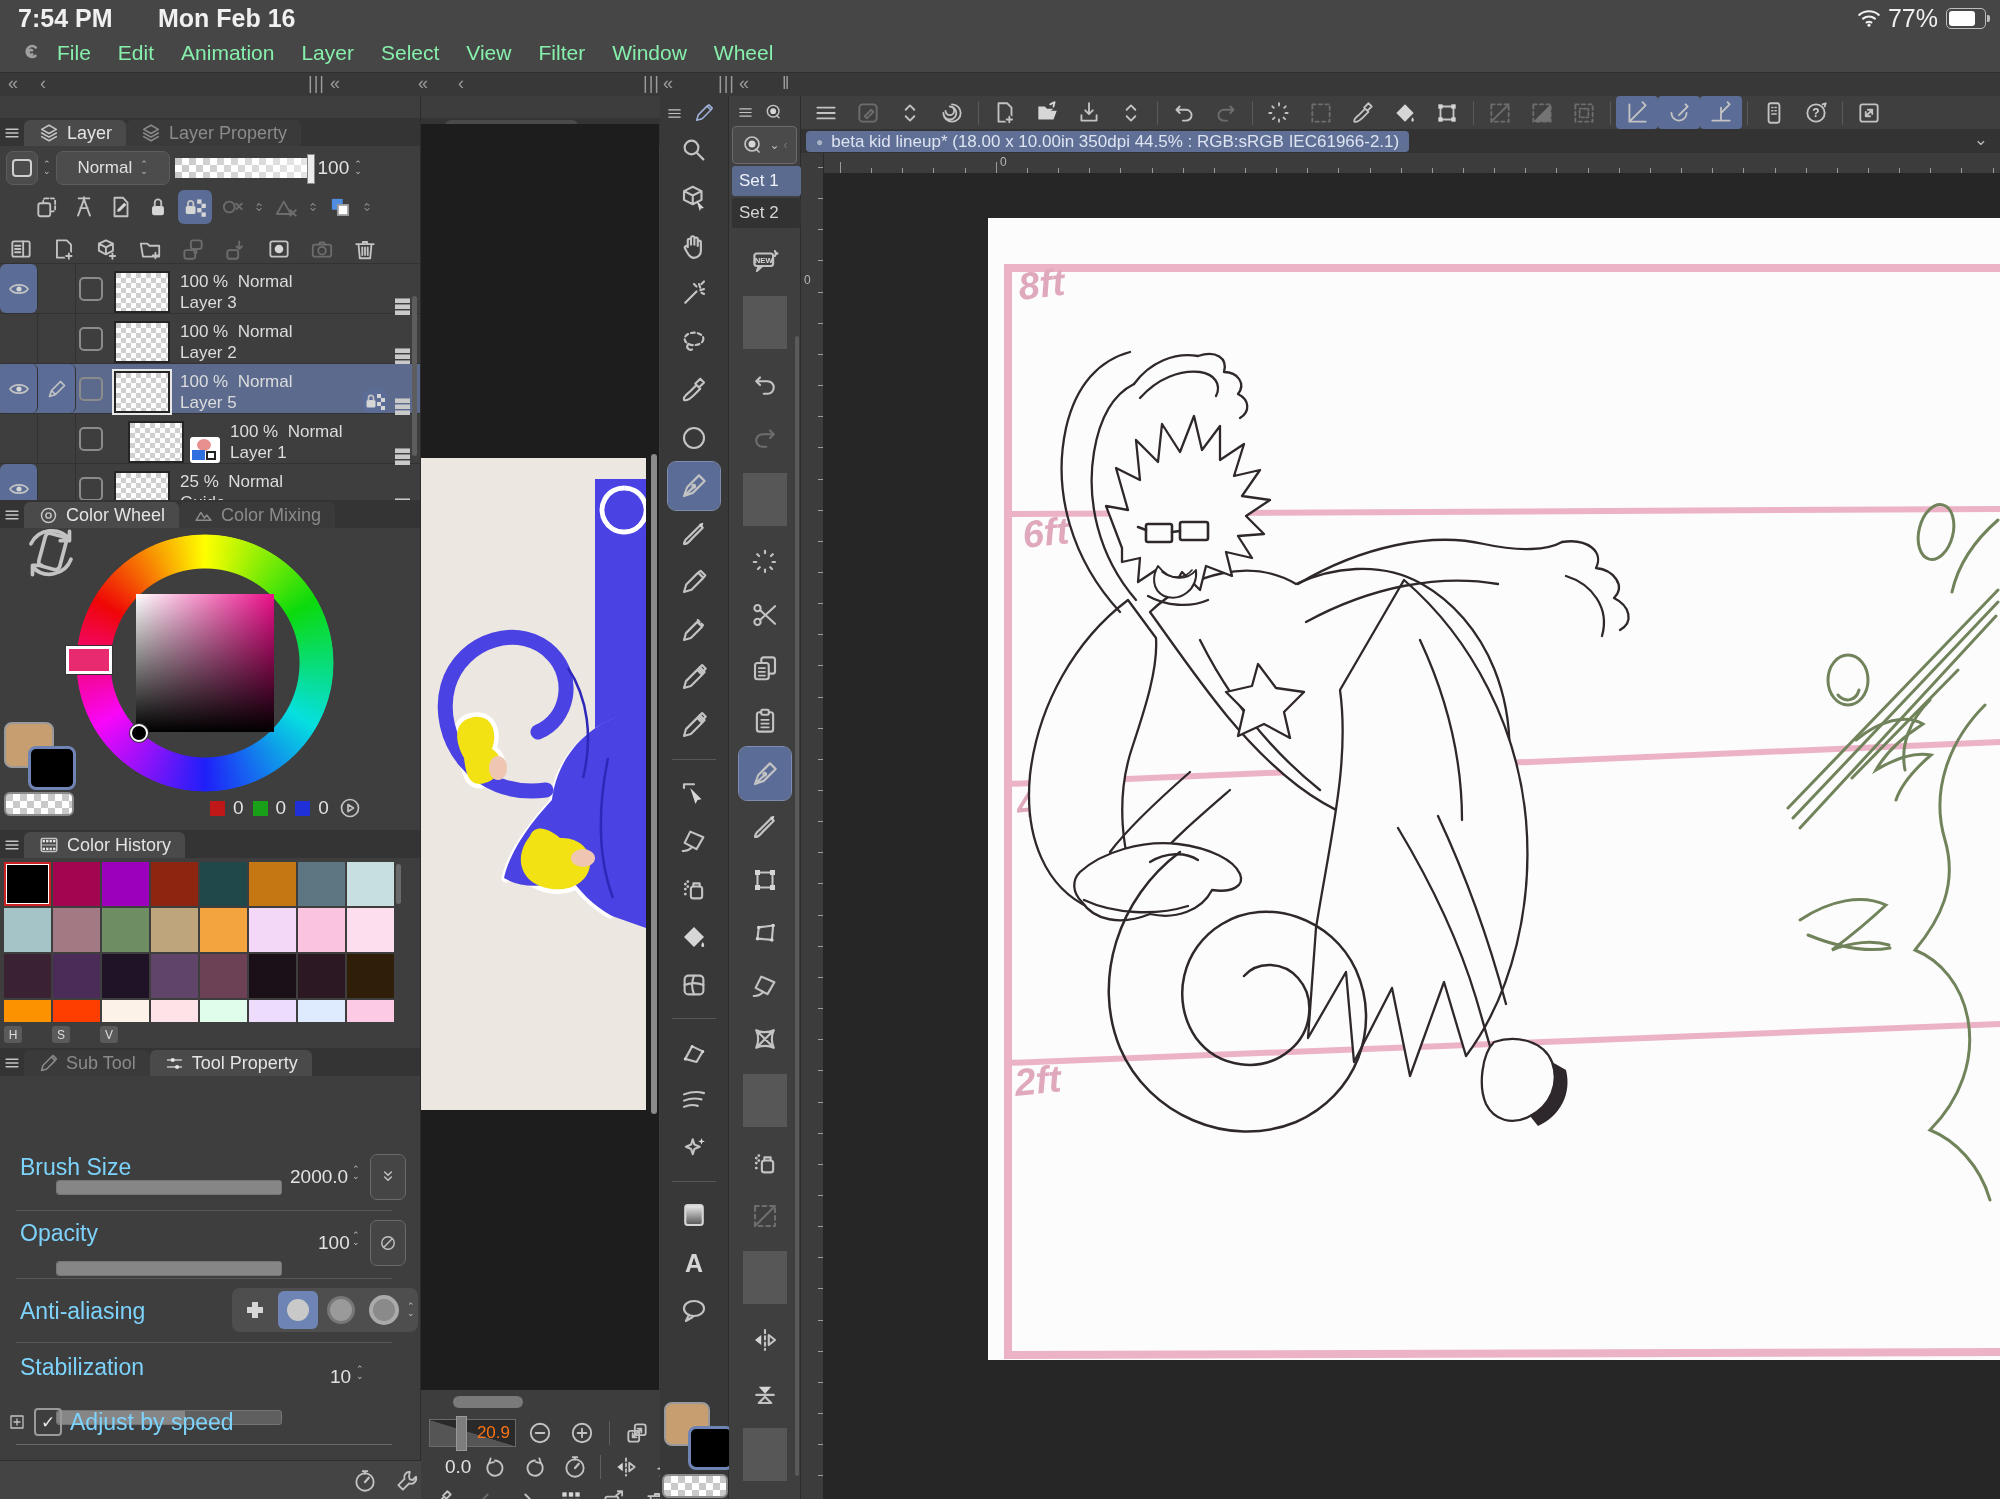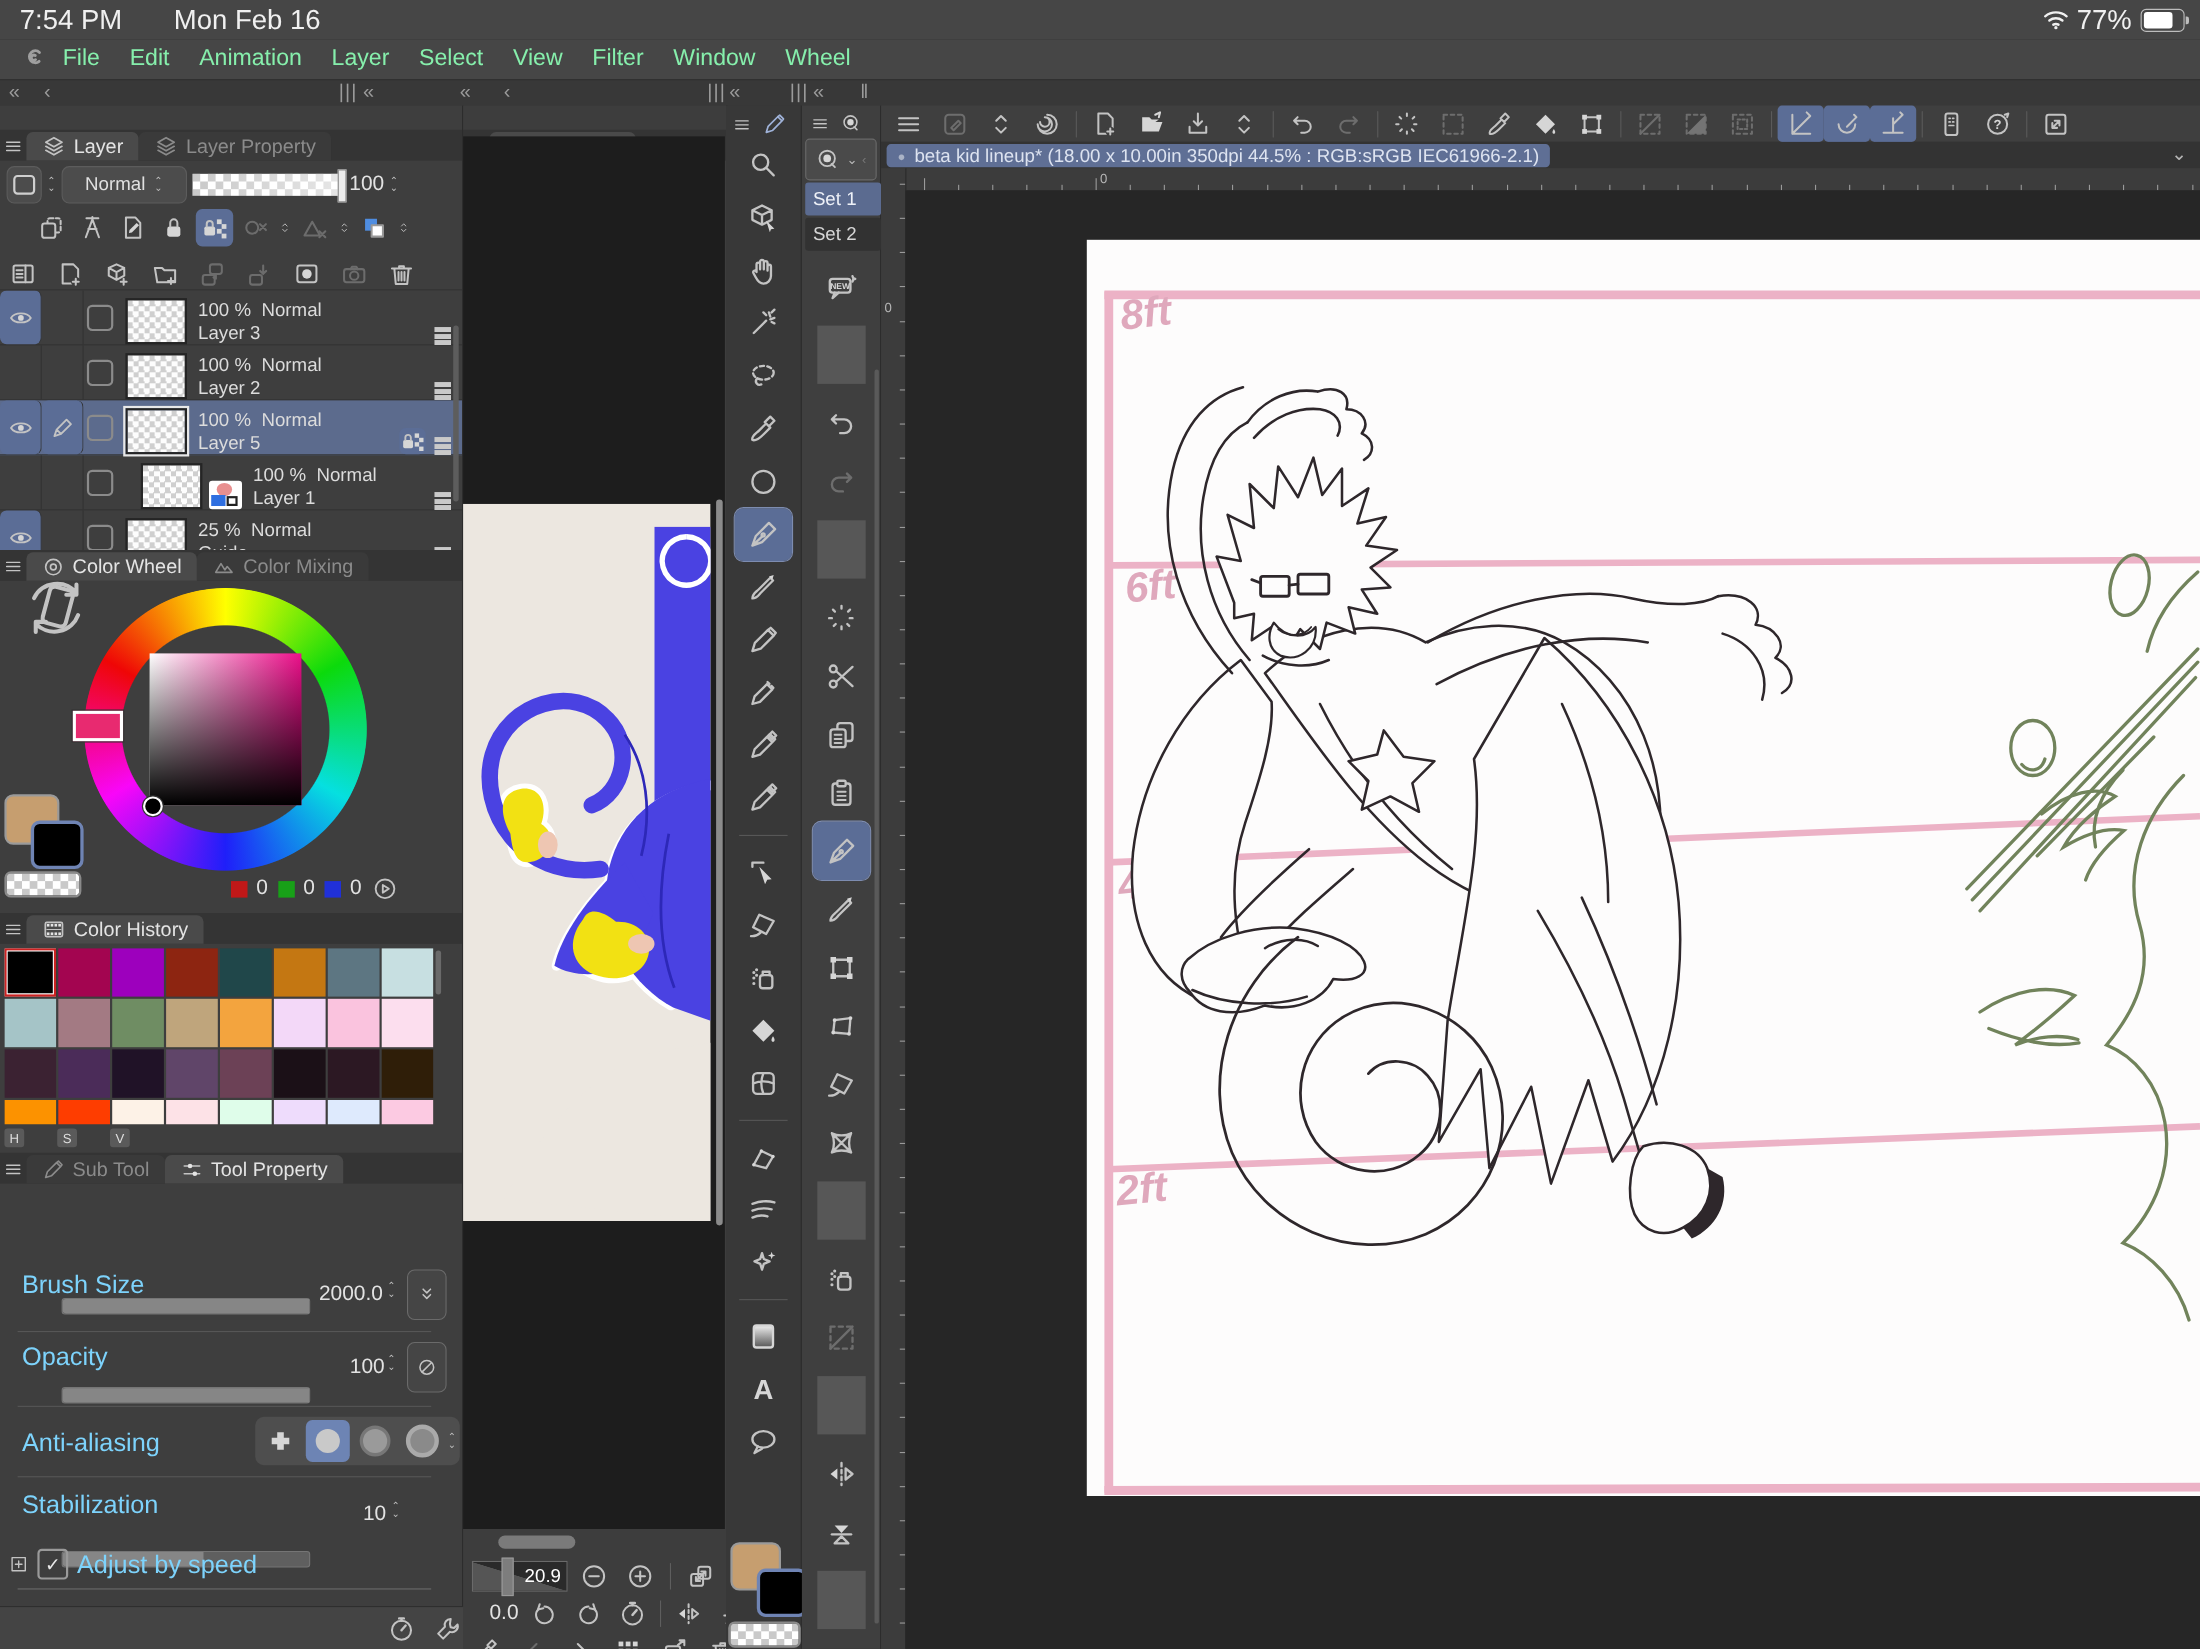--- a/index.html
+++ b/index.html
@@ -4,21 +4,21 @@
 <style>
   html,body{margin:0;padding:0;background:#2b2b2b}
   body{width:2000px;height:1499px;position:relative;font-family:"Liberation Sans",sans-serif;color:#d6d6d6;overflow:hidden;font-size:17px}
   .abs{position:absolute}
   .ic{width:26px;height:26px;stroke:#c3c3c3;fill:none;stroke-width:1.7;stroke-linecap:round;stroke-linejoin:round;display:block}
   .dim{opacity:.35}
   .on{background:#5b6d96;border-radius:6px}
   
   #statusbar{left:0;top:0;width:2000px;height:36px;background:#464646}
   #menubar{left:0;top:36px;width:2000px;height:36px;background:#464646}
-  .status-text{font-size:25px;font-weight:normal;color:#f0f0f0}
+  .status-text{font-size:25px;font-weight:bold;color:#f0f0f0}
   .menu-item{font-size:21px;color:#86efac;margin-right:27px}
   #handles{left:0;top:72px;width:2000px;height:24px;background:#383838;border-top:1px solid #303030}
   .handle{position:absolute;top:0;color:#9b9b9b;font-size:18px;letter-spacing:1px}
   
   #leftcol{left:0;top:96px;width:420px;height:1403px;background:#3e3e3e;border-right:1px solid #2c2c2c}
   #midcol{left:421px;top:96px;width:239px;height:1403px;background:#3d3d3d;border-right:1px solid #2c2c2c}
   #toolcol{left:660px;top:96px;width:68px;height:1403px;background:#383838;border-right:1px solid #2c2c2c}
   #qacol{left:729px;top:96px;width:71px;height:1403px;background:#3f3f3f;border-right:1px solid #2c2c2c}
   #canvasarea{left:801px;top:96px;width:1199px;height:1403px;background:#3c3c3c}
   
@@ -92,21 +92,21 @@
   .tickh{position:absolute;right:0;height:1px;background:#9a9a9a}
   .rlabel{position:absolute;font-size:12px;color:#b5b5b5}
   
   #svview{left:0;top:28px;width:238px;height:1266px;background:#1d1d1d;overflow:hidden}
   .svctl{display:flex;align-items:center;gap:9px}
   .svctl .it{width:30px;height:30px;display:flex;align-items:center;justify-content:center;flex:none}
   .svctl .it.divider{width:1px;height:24px;background:#5e5e5e}
   #sv-zoombox{width:80px;height:26px;background:#2a2a2a;border:1px solid #6a6a6a;position:relative;display:flex;align-items:center;justify-content:flex-end;padding-right:5px}
   #sv-zoombox .wedge{position:absolute;left:0;top:0;bottom:0;width:100%;background:linear-gradient(to top right,#555 49%,transparent 50%)}
   #sv-zoombox .hnd{position:absolute;left:26px;top:-4px;width:9px;height:33px;background:#7d7d7d;border:1px solid #999}
-  #sv-zoombox .zv{position:relative;color:#ffffff;font-size:17px}
+  #sv-zoombox .zv{position:relative;color:#f97316;font-size:17px}
   .fgswatch{border-radius:8px;border:2px solid #9a9a9a}
   .bgswatch{border-radius:8px;border:3px solid #6f84b4;background:#000}
   .transchip{border-radius:6px;border:2px solid #8a8a8a}
 </style>
 </head>
 <body>
 
 <svg width="0" height="0" style="position:absolute">
 <defs>
 <symbol id="i-menu" viewBox="0 0 24 24">

